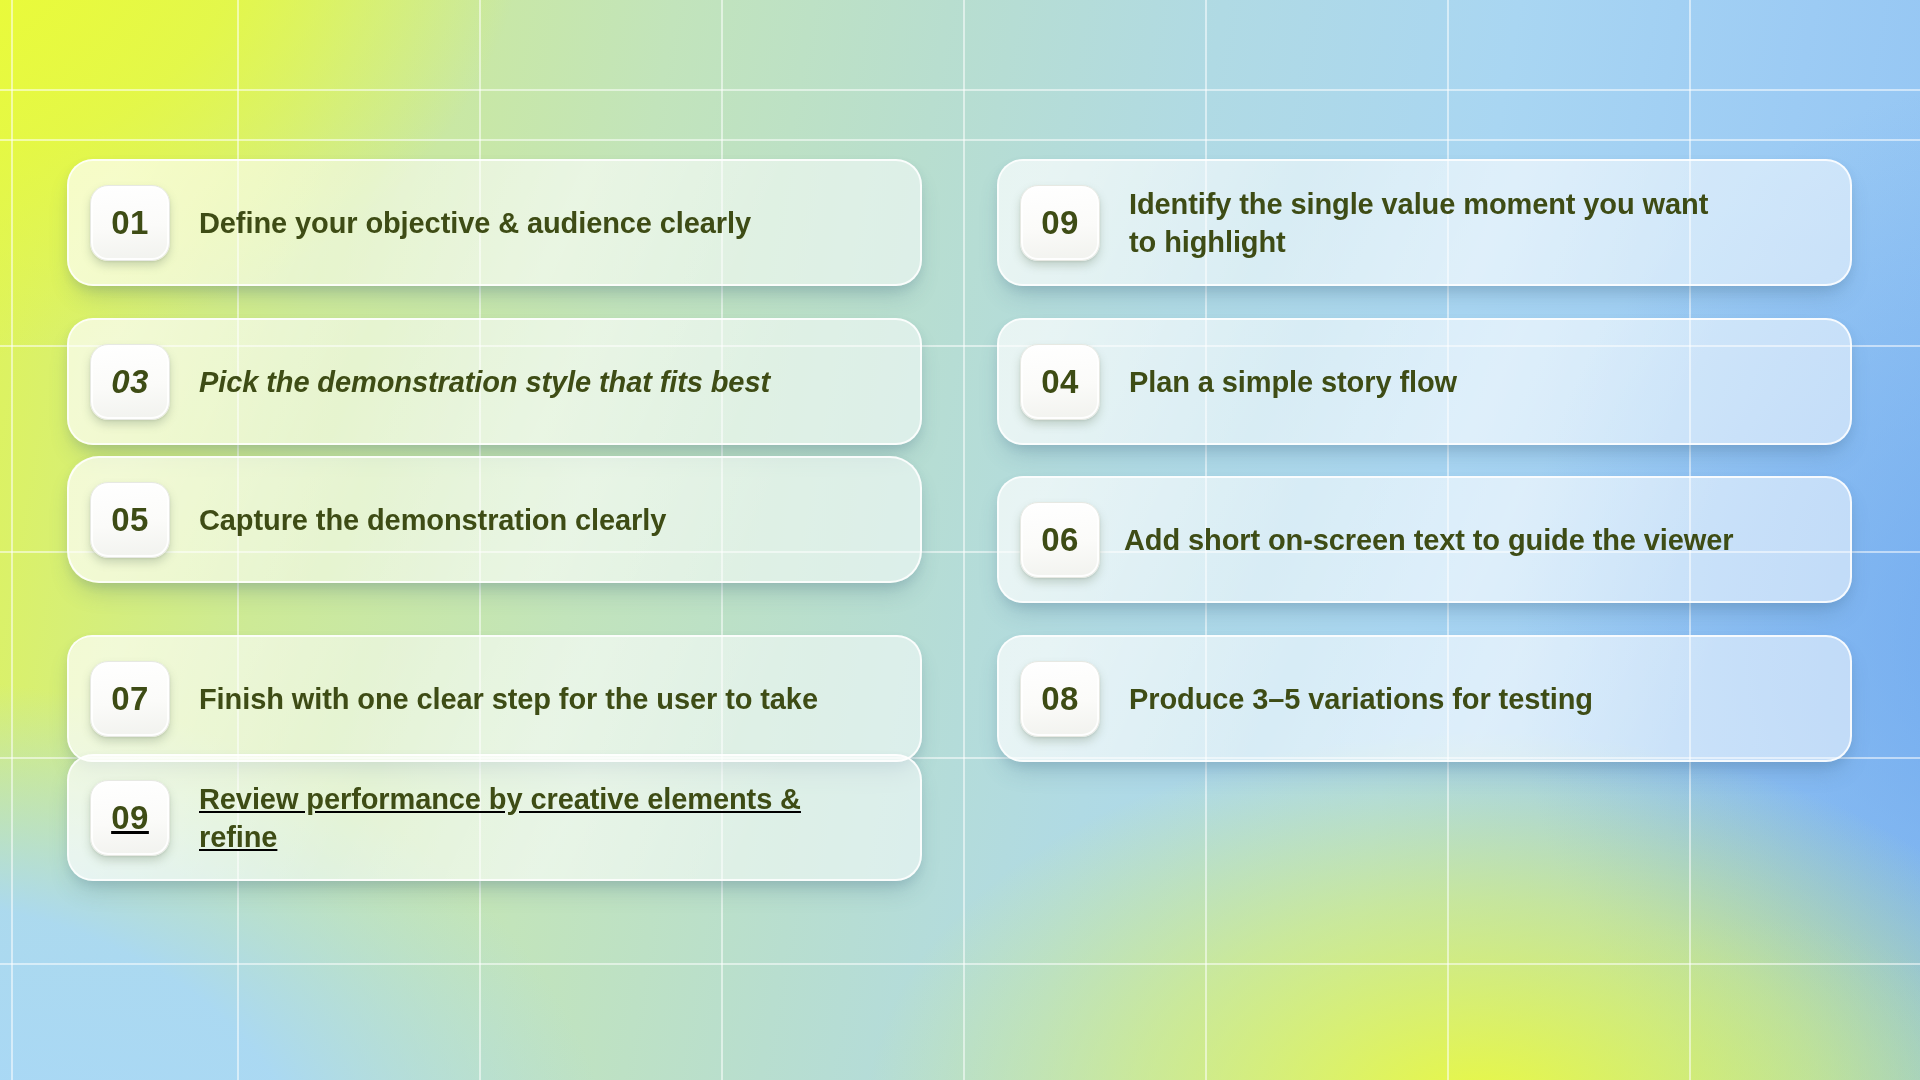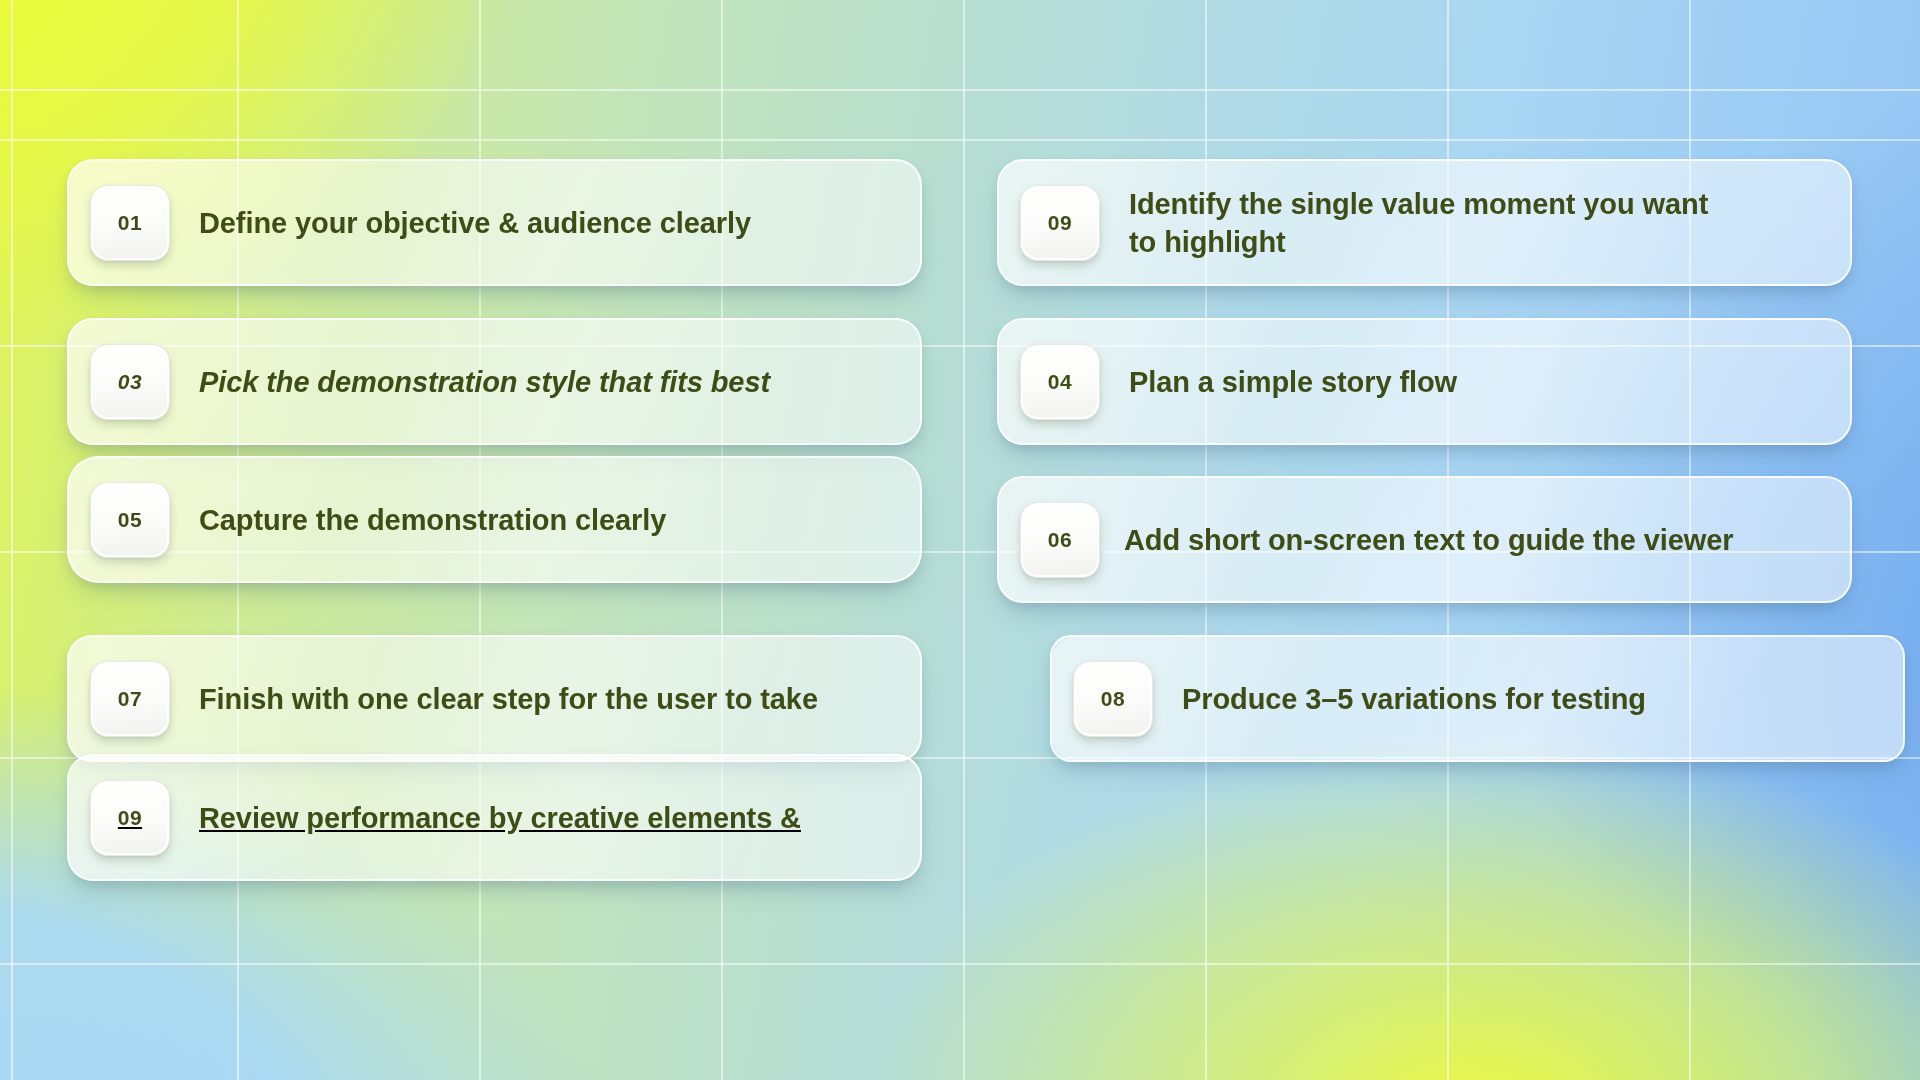--- a/index.html
+++ b/index.html
@@ -47,21 +47,21 @@
   }
   .badge{
     position:relative;flex:0 0 auto;
     width:78px;height:74px;border-radius:18px;
     background:linear-gradient(175deg,#ffffff 0%,#fbfbf9 55%,#f1f2ee 100%);
     border:1px solid #e7e9e3;
     box-shadow:0 5px 9px rgba(120,140,115,0.30), 0 1px 2px rgba(120,140,115,0.18), inset 0 0 0 2px rgba(255,255,255,0.9);
     display:flex;align-items:center;justify-content:center;
   }
   .num{
-    font-size:21px;font-weight:600;color:var(--ink);letter-spacing:0.5px;line-height:1;
+    font-size:33px;font-weight:600;color:var(--ink);letter-spacing:0.5px;line-height:1;
   }
   .title{
     position:relative;
     font-size:29px;font-weight:600;color:var(--ink);line-height:38px;letter-spacing:-0.1px;
   }
   .line{display:block;white-space:nowrap;}
 </style>
 </head>
 <body>
 
@@ -125,30 +125,31 @@
 
   <div class="card" style="left: 67px; top: 635px; border-radius: 25px;">
     <div class="badge">
       <span class="num">07</span>
     </div>
     <div class="title">
         <span class="line">Finish with one clear step for the user to take</span>
       </div>
   </div>
 
-  <div class="card" style="left: 1050px; top: 635px; border-radius: 21px;">
+  <div class="card" style="left: 997px; top: 635px;">
     <div class="badge">
       <span class="num">08</span>
     </div>
     <div class="title">
         <span class="line">Produce 3–5 variations for testing</span>
       </div>
   </div>
 
   <div class="card" style="left: 67px; top: 754px; text-decoration: underline;">
     <div class="badge">
       <span class="num">09</span>
     </div>
     <div class="title">
         <span class="line">Review performance by creative elements &amp;</span>
+        <span class="line">refine</span>
       </div>
   </div>
 </div>
 
 </body></html>

